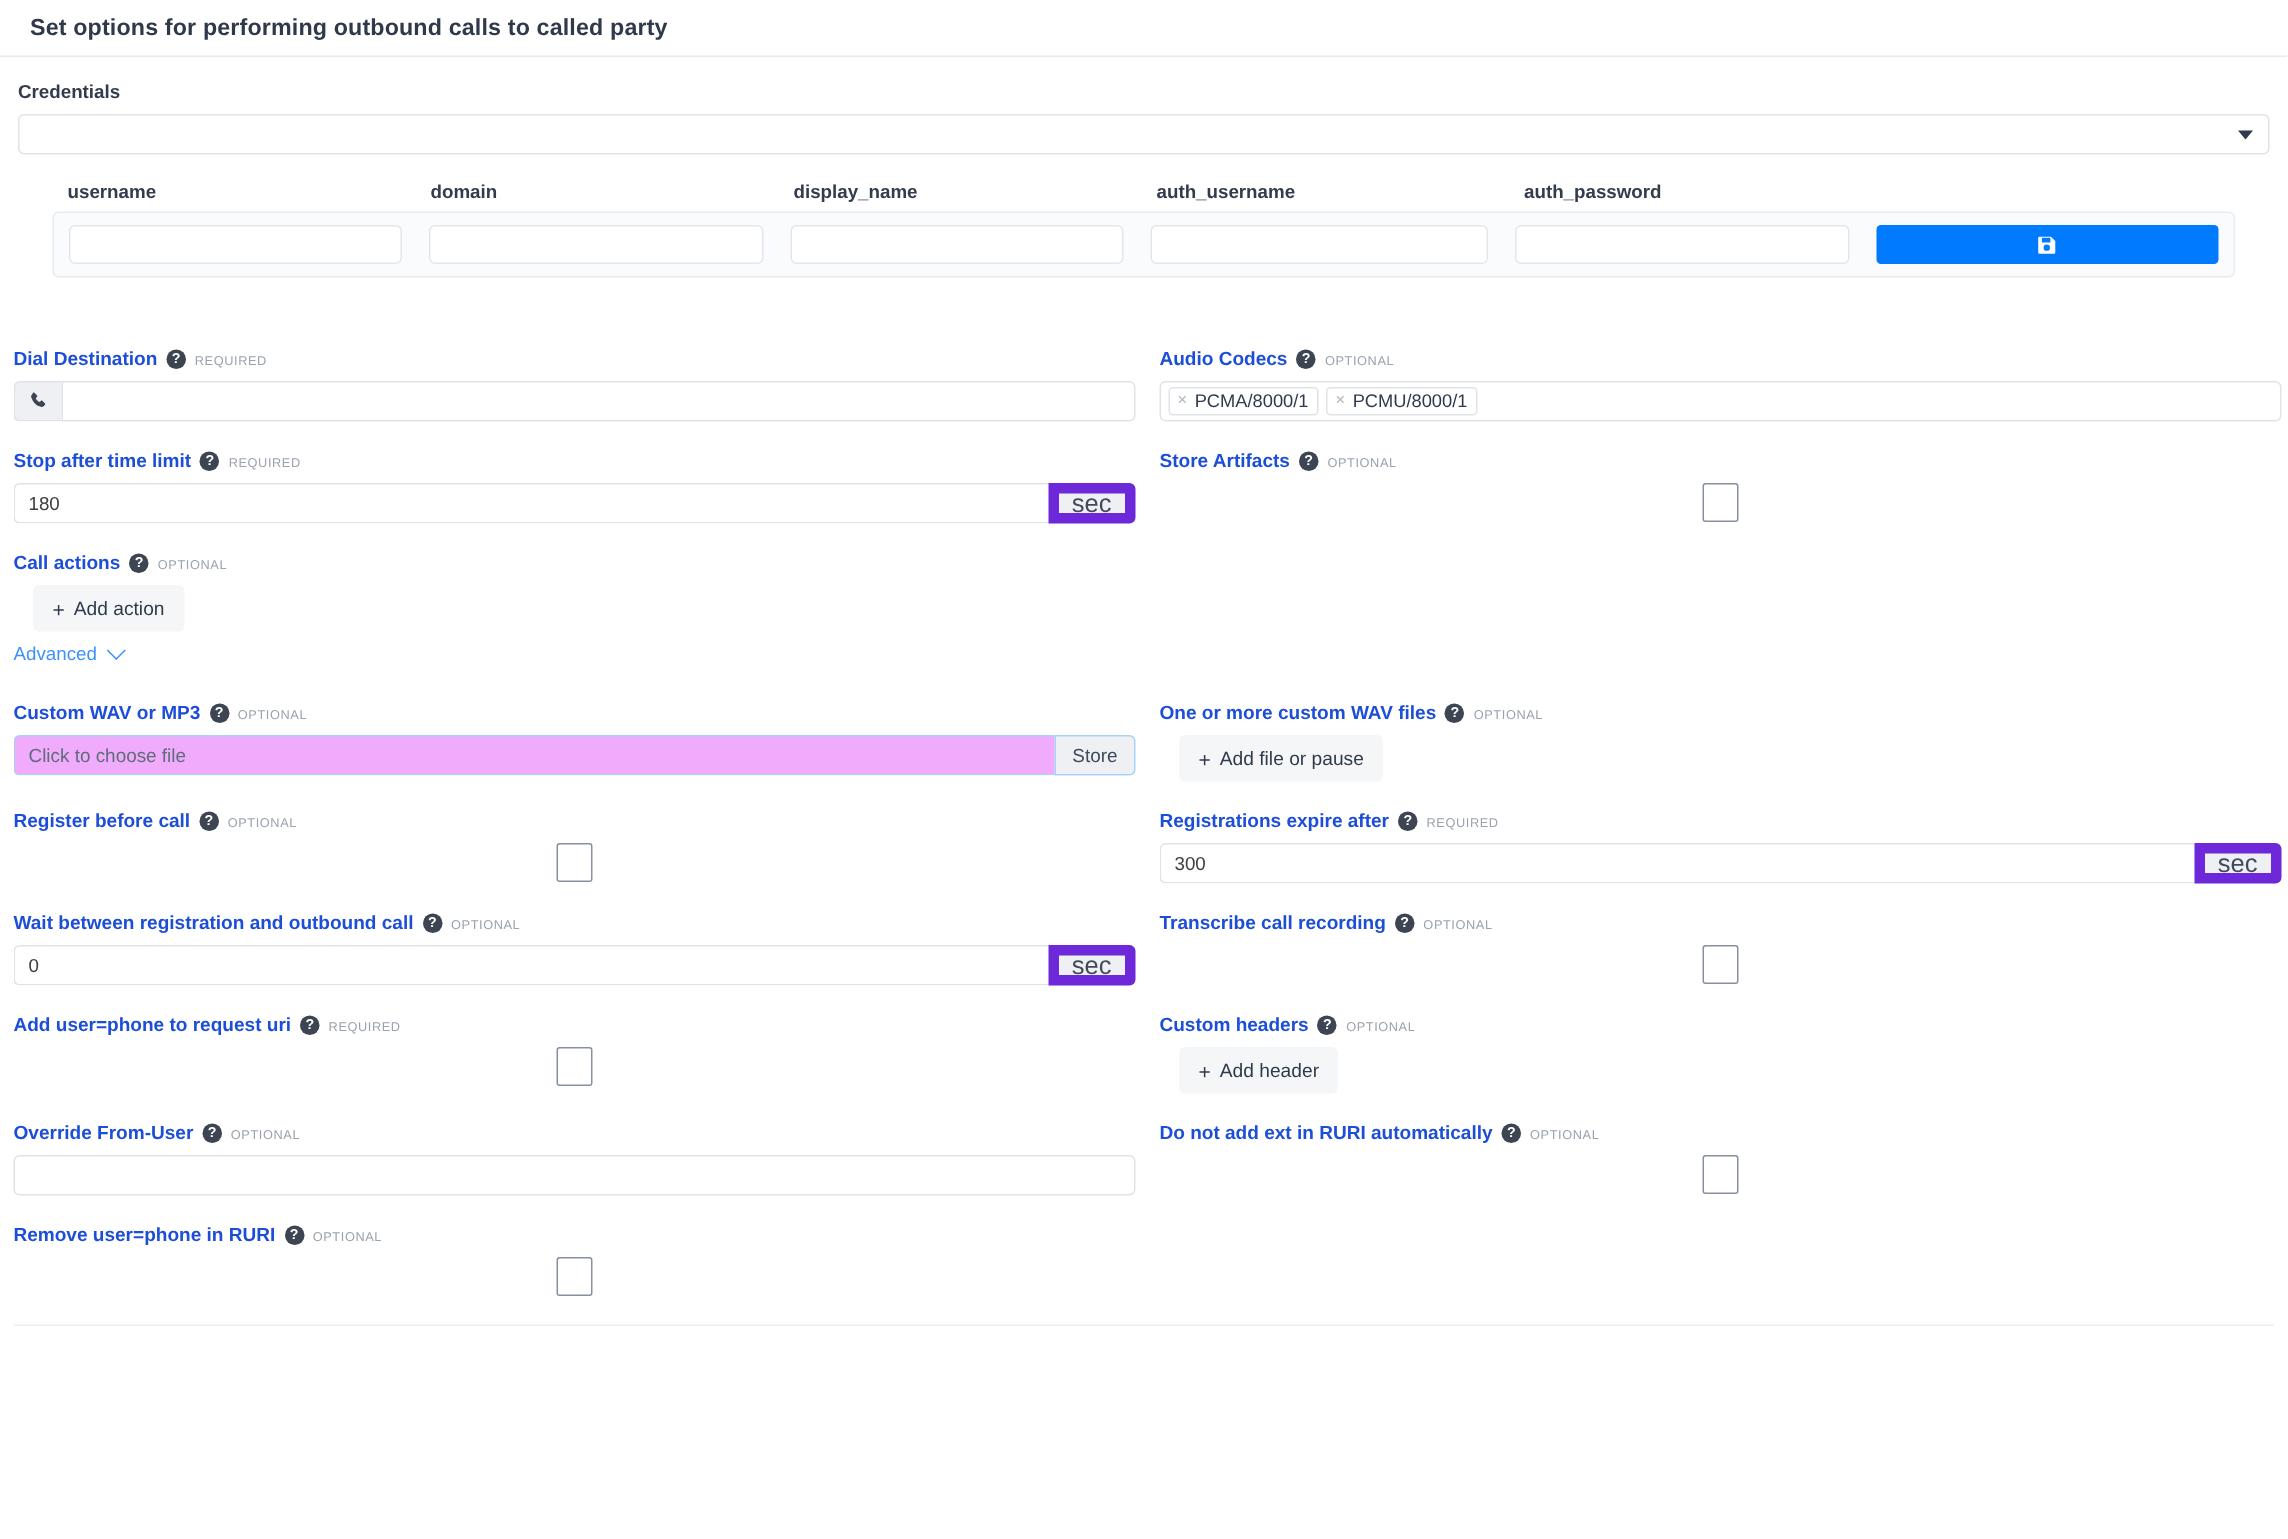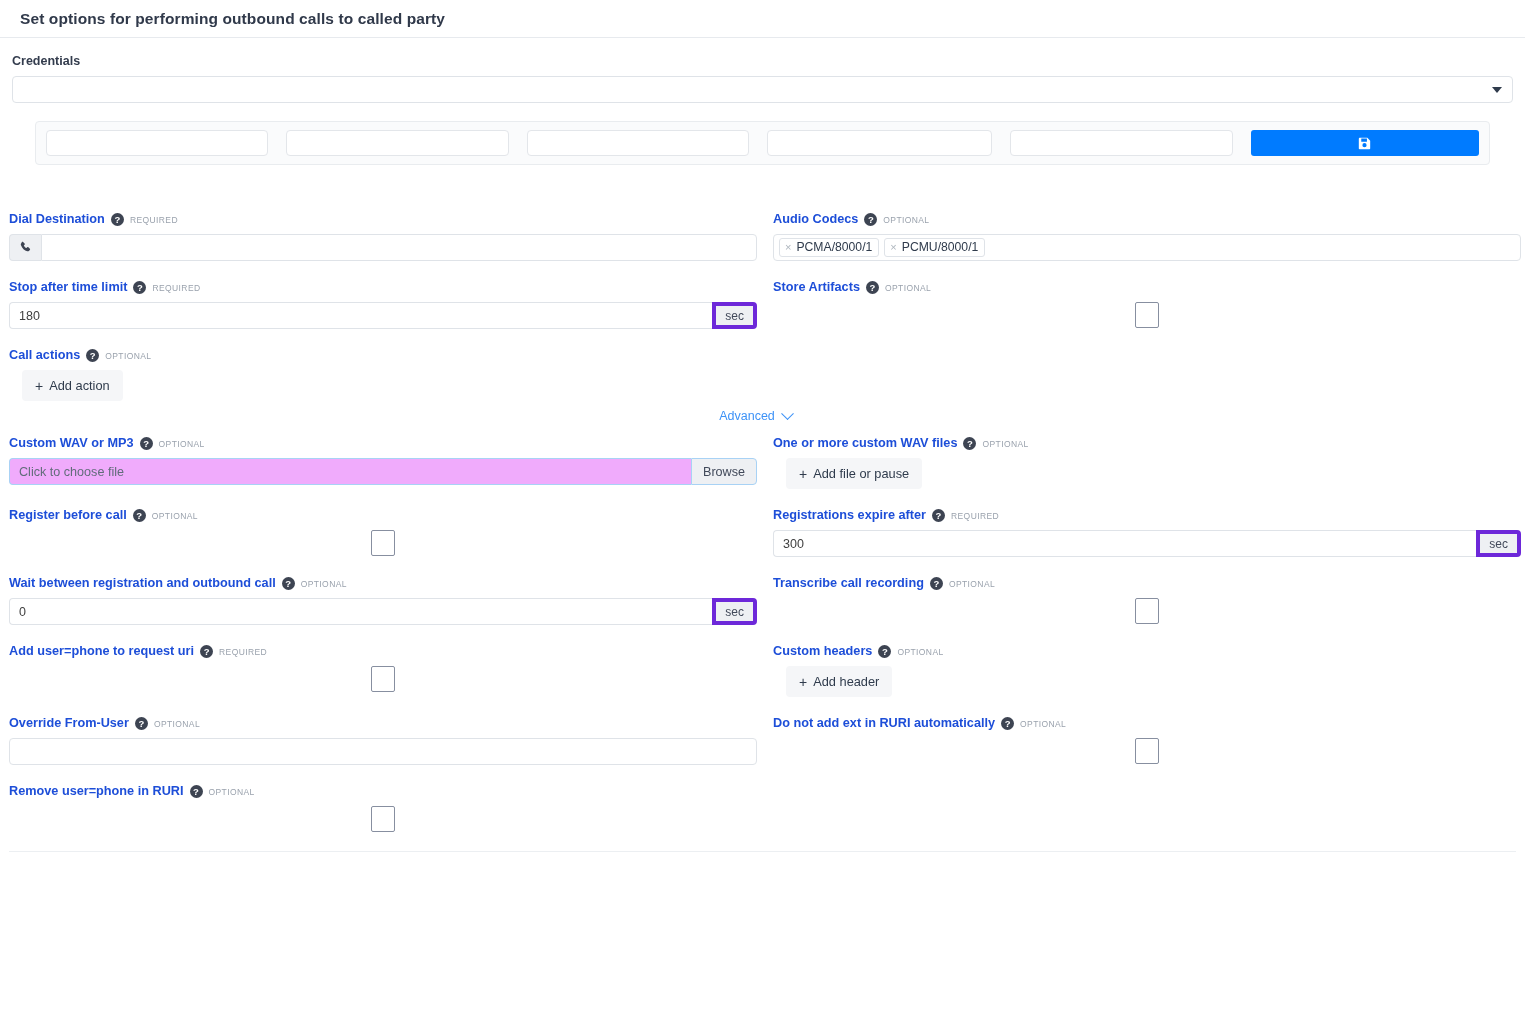--- a/index.html
+++ b/index.html
@@ -204,25 +204,25 @@
     font-size: 12.5px;
     font-family: "Liberation Sans", sans-serif;
     color: #404040;
     outline: none;
     background: #fff;
   }
   .input-group .suffix {
     min-width: 41px;
     height: 27px;
     padding: 0 9px;
-    border: 4px solid #6d28d9;
+    border: 7px solid #6d28d9;
     border-radius: 0 4px 4px 0;
     background: #eef0f3;
     display: flex; align-items: center; justify-content: center;
-    font-size: 12px;
+    font-size: 17px;
     color: #41495a;
   }
 
   
   .tags-box {
     width: 748px;
     min-height: 27px;
     border: 1px solid #dfe3e8;
     border-radius: 4px;
     background: #fff;
@@ -272,24 +272,24 @@
     color: #2f3b4c;
     font-family: "Liberation Sans", sans-serif;
     cursor: pointer;
     margin-left: 13px;
   }
   .add-btn .plus { font-size: 14px; font-weight: 400; line-height: 1; }
 
   
   .advanced-row {
     display: flex;
-    justify-content: center;
+    justify-content: flex-start;
     padding-right: 14px;
     margin-top: -12px;
-    margin-bottom: 14px;
+    margin-bottom: 26px;
   }
   .advanced-link {
     display: inline-flex;
     align-items: center;
     gap: 8px;
     color: #3d92f7;
     font-size: 12.5px;
     cursor: pointer;
   }
   .chev {
@@ -341,20 +341,27 @@
 </div>
 
 <div class="cred-section">
   <div class="cred-label">Credentials</div>
 
   <div class="cred-select">
     <span class="caret"></span>
   </div>
 
   <div class="cred-table">
+    <div class="cred-head">
+      <div class="c1">username</div>
+      <div class="c2">domain</div>
+      <div class="c3">display_name</div>
+      <div class="c4">auth_username</div>
+      <div class="c5">auth_password</div>
+    </div>
 
     <div class="cred-row">
       <div class="cell c1">
         <input type="text" value="" style="">
       </div>
       <div class="cell c2">
         <input type="text" value="" style="">
       </div>
       <div class="cell c3">
         <input type="text" value="" style="">
@@ -462,21 +469,21 @@
 
   <div class="grid">
     <div class="field">
       <div class="field-label">
         <span class="lbl">Custom WAV or MP3</span>
         <span class="help-icon">?</span>
         <span class="req">OPTIONAL</span>
       </div>
       <div class="file-group">
         <div class="fname">Click to choose file</div>
-        <div class="browse">Browse</div>
+        <div class="browse">Store</div>
       </div>
     </div>
 
     <div class="field col-right">
       <div class="field-label">
         <span class="lbl">One or more custom WAV files</span>
         <span class="help-icon">?</span>
         <span class="req">OPTIONAL</span>
       </div>
       <button class="add-btn">

